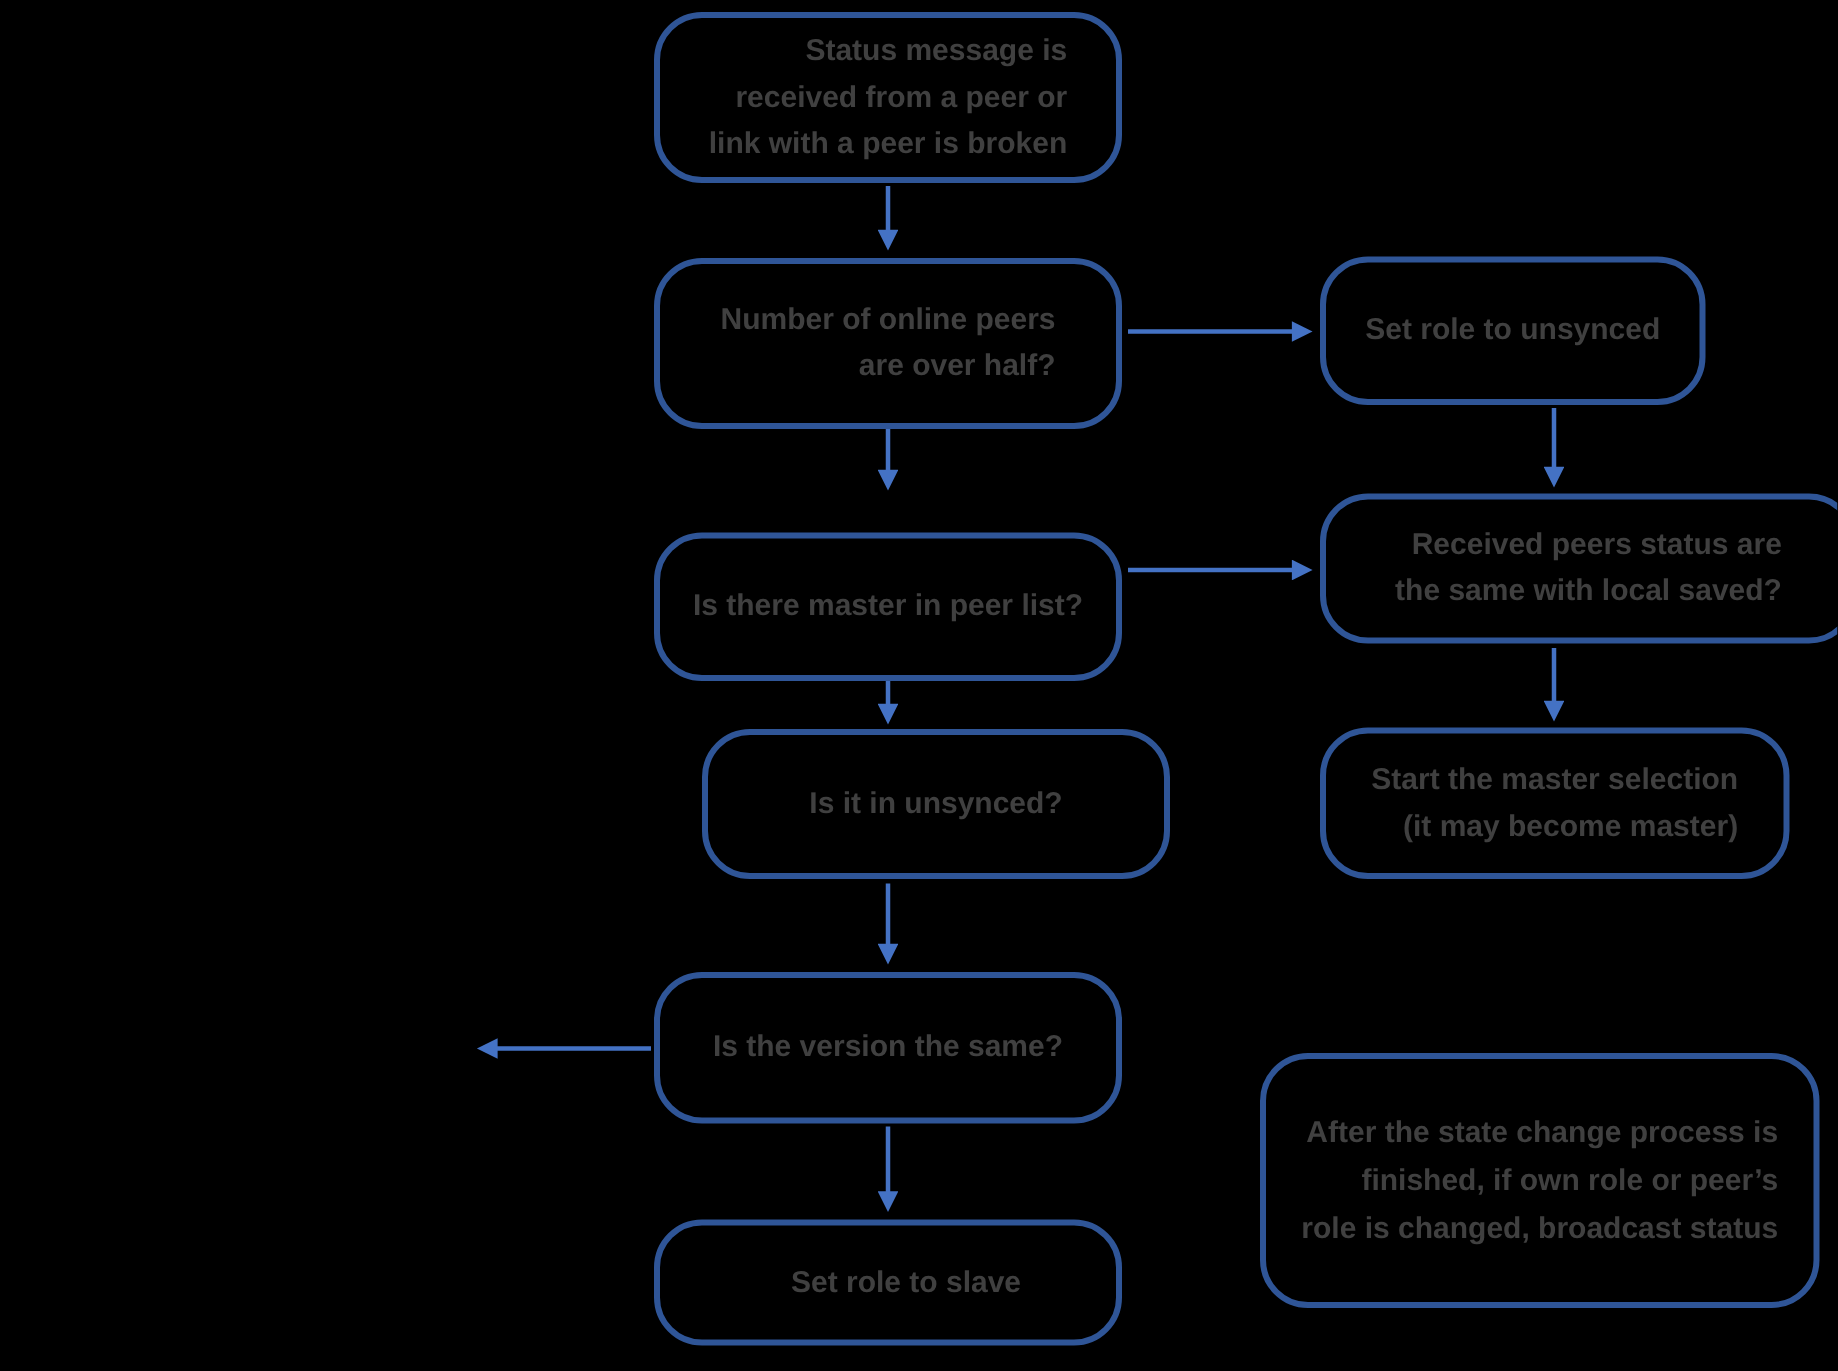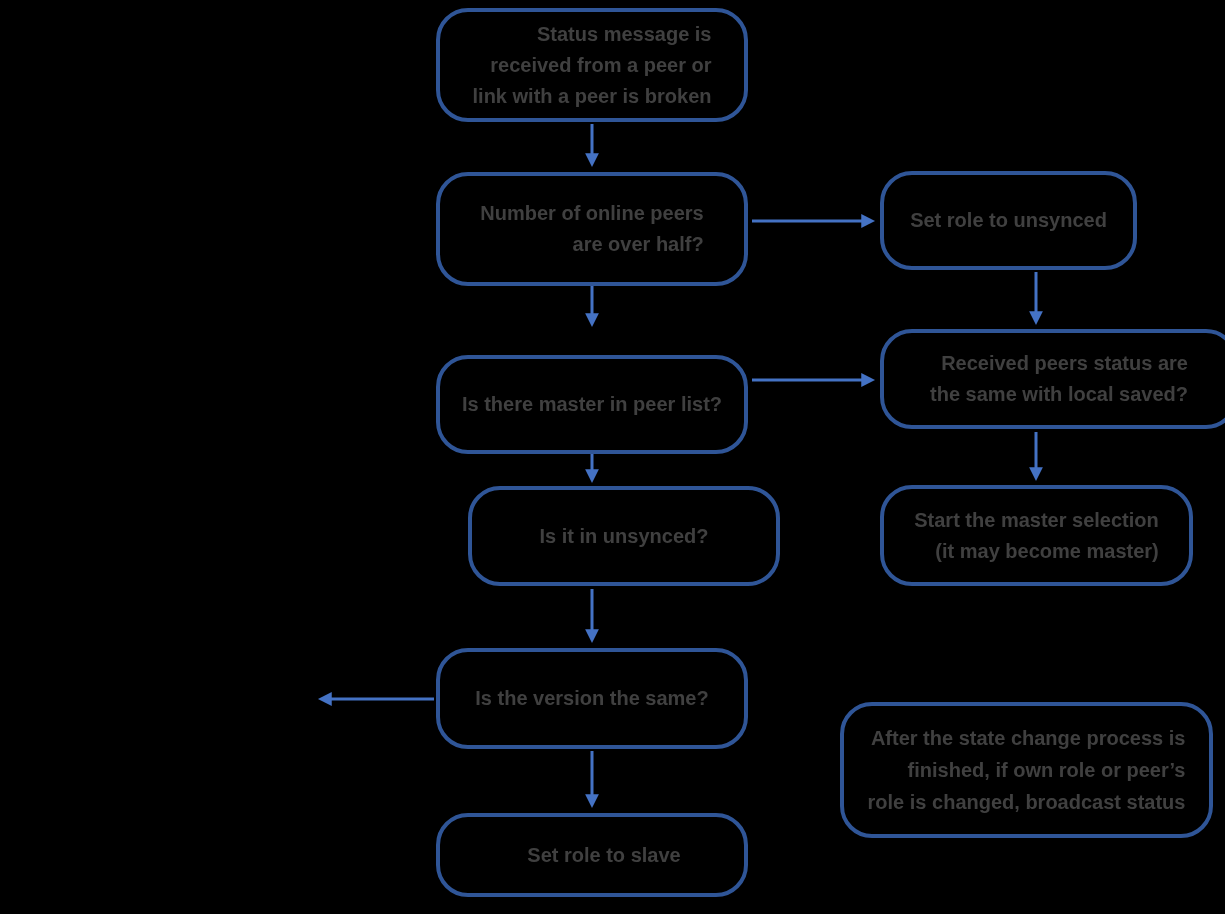--- a/index.html
+++ b/index.html
@@ -93,17 +93,17 @@
   <div class="node" style="left:436px; top:486px; width:312px; height:100px;margin-left:32px;">Is it in unsynced?</div>
 
   <div class="node" style="left:880px; top:485px; width:313px; height:101px;">Start the master selection
 (it may become master)</div>
 
   <div class="node" style="left:436px; top:648px; width:312px; height:101px;">Is the version the same?</div>
 
 
   <div class="node" style="left:436px; top:813px; width:312px; height:84px;padding-left:28px;">Set role to slave</div>
 
-  <div class="node note" style="left:840px; top:702px; width:373px; height:136px;">After the state change process is
+  <div class="node note" style="left:840px; top:702px; width:373px; height:170px;">After the state change process is
 finished, if own role or peer’s
 role is changed, broadcast status</div>
 
 </div>
 
 </body></html>

